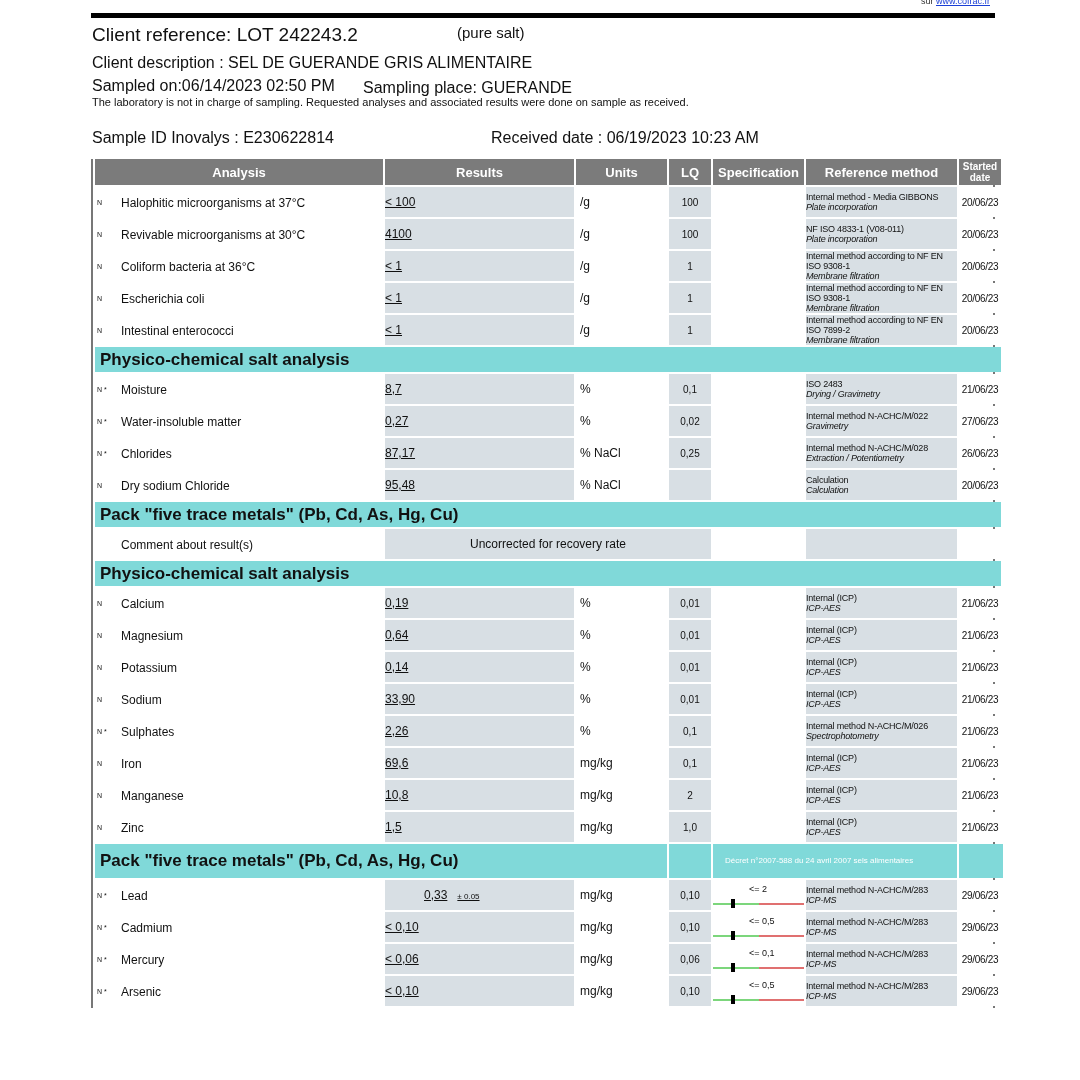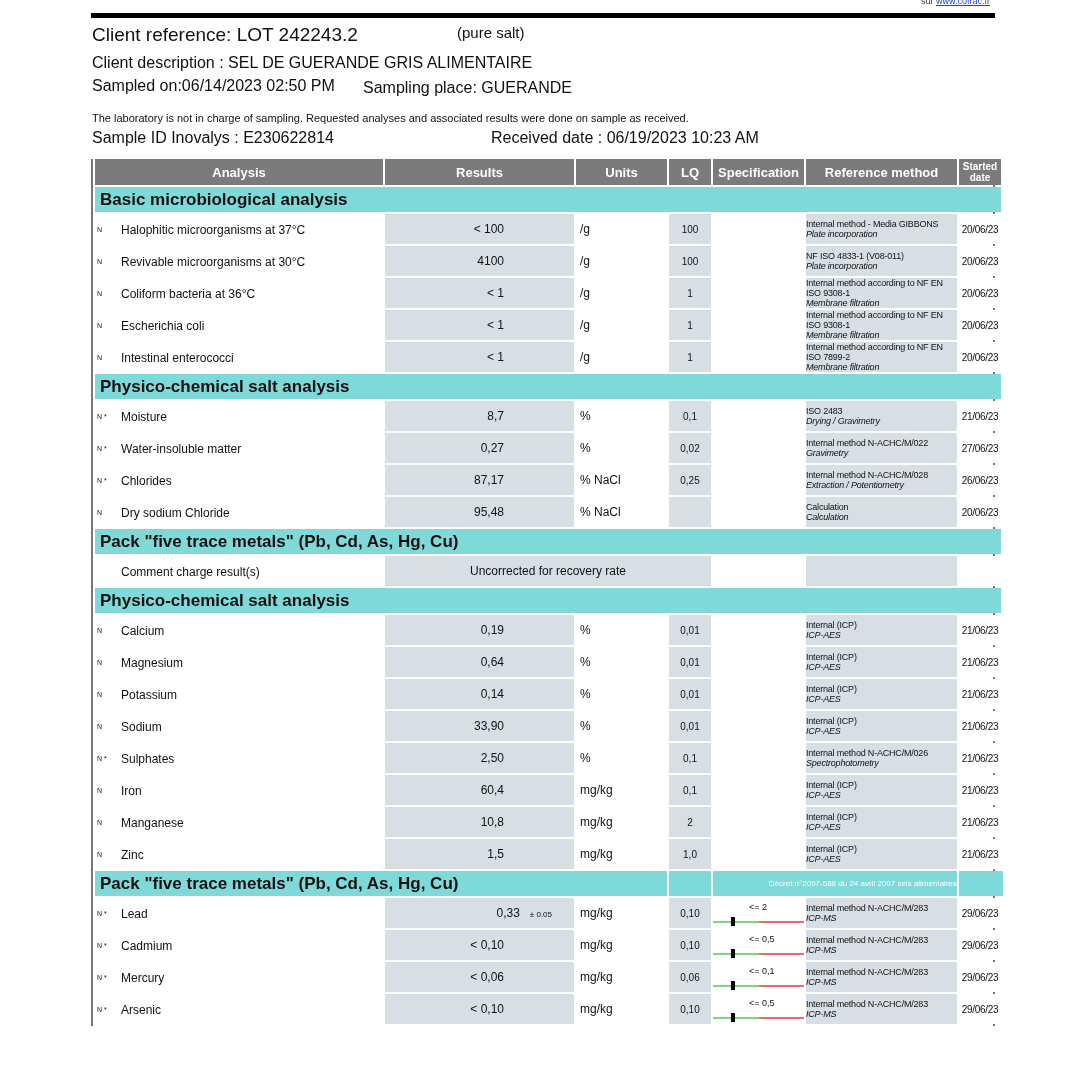--- a/index.html
+++ b/index.html
@@ -9,48 +9,48 @@
   .cofrac { position: absolute; top: -4px; right: 90px; font-size: 9px; color: #333; }
   .cofrac a { color: #1a3fd6; text-decoration: underline; }
   .topbar { position: absolute; left: 91px; top: 13px; width: 904px; height: 5px; background: #000; }
 
   .hdr { position: absolute; left: 92px; white-space: nowrap; }
   .h-ref { top: 24px; font-size: 19px; }
   .h-pure { position: absolute; left: 457px; top: 24px; font-size: 15px; }
   .h-desc { top: 54px; font-size: 16px; }
   .h-sampled { top: 77px; font-size: 16px; }
   .h-place { position: absolute; left: 363px; top: 79px; font-size: 16px; }
-  .h-note { top: 112px; font-size: 11px; }
+  .h-note { top: 96px; font-size: 11px; }
   .h-sid { top: 129px; font-size: 16px; }
   .h-recv { position: absolute; left: 491px; top: 129px; font-size: 16px; text-align: center; }
 
   .tbl-wrap { position: absolute; left: 91px; top: 159px; width: 904px; border-left: 2px solid #777; border-right: 2px solid #777; }
   table { border-collapse: separate; border-spacing: 2px 2px; width: 100%; table-layout: fixed; margin-top: -2px; }
   col.c-an { width: 288px; } col.c-res { width: 189px; } col.c-un { width: 91px; }
   col.c-lq { width: 42px; } col.c-sp { width: 91px; } col.c-rm { width: 151px; } col.c-dt { width: 42px; }
 
   th { background: #7b7b7b; color: #fff; font-weight: bold; font-size: 13px; height: 26px; text-align: center; vertical-align: middle; margin-left: 20px; }
   th.date-h { font-size: 10px; line-height: 11px; font-weight: bold; }
 
   td { font-size: 12px; vertical-align: middle; height: 30px; background: #fff; }
   td.grey { background: #d8dfe4; }
-  td.num { text-align: right; padding-right: 70px; }
+  td.num { padding-right: 70px; text-decoration: underline; }
   td.center { text-align: center; }
   td.unit { padding-left: 4px; }
   td.lq { text-align: center; font-size: 10px; }
   td.rm { text-align: left; font-size: 9px; line-height: 10px; letter-spacing: -0.2px; }
   td.rm i { font-style: italic; }
   td.dt { font-size: 10px; text-align: center; letter-spacing: -0.3px; }
   td.an { white-space: nowrap; }
   .flag { display: inline-block; width: 26px; font-size: 7px; padding-left: 2px; vertical-align: middle; }
   .an-label { font-size: 12px; vertical-align: middle; }
   .unc { font-size: 8px; margin-left: 10px; }
 
   tr.section td { background: #80d9d9; height: 25px; font-size: 17px; font-weight: bold; padding-left: 5px; color: #111; }
-  tr.section td.decree { color: #fff; font-size: 8px; font-weight: normal; text-align: right; line-height: 10px; padding: 0; }
+  tr.section td.decree { color: #fff; font-size: 8px; font-weight: normal; text-align: left; line-height: 10px; padding: 12px; }
 
   .spec { position: relative; height: 30px; }
   .spec-lbl { position: absolute; top: 4px; left: 36px; font-size: 9px; }
   .spec-bar { position: absolute; bottom: 5px; left: 0; right: 0; height: 2px; }
   .spec-ok { position: absolute; left: 0; width: 50%; height: 2px; background: #7cd67c; }
   .spec-bad { position: absolute; left: 50%; right: 0; height: 2px; background: #e07070; }
   .spec-mark { position: absolute; width: 4px; height: 9px; background: #000; bottom: -3px; }
 </style>
 </head>
 <body>
@@ -86,23 +86,20 @@
         <th>Analysis</th>
         <th>Results</th>
         <th>Units</th>
         <th>LQ</th>
         <th>Specification</th>
         <th>Reference method</th>
         <th class="date-h">Started date</th>
       </tr>
     </thead>
     <tbody id="tbody">
-    <tr class="section">
-          <td colspan="7">Basic microbiological analysis</td>
-        </tr>
         <tr>
           <td class="an"><span class="flag">N</span><span class="an-label">Halophitic microorganisms at 37°C</span></td>
           <td class="grey num"><span>&lt; 100</span></td>
           <td class="unit">/g</td>
           <td class="grey lq">100</td>
           <td></td>
           <td class="grey rm"><div>Internal method - Media GIBBONS</div><i>Plate incorporation</i></td>
           <td class="dt">20/06/23</td>
         </tr>
         <tr>
@@ -177,21 +174,21 @@
           <td class="unit">% NaCl</td>
           <td class="grey lq"></td>
           <td></td>
           <td class="grey rm"><div>Calculation</div><i>Calculation</i></td>
           <td class="dt">20/06/23</td>
         </tr>
         <tr class="section">
           <td colspan="7">Pack "five trace metals" (Pb, Cd, As, Hg, Cu)</td>
         </tr>
         <tr>
-          <td class="an"><span class="flag"></span><span class="an-label">Comment charge result(s)</span></td>
+          <td class="an"><span class="flag"></span><span class="an-label">Comment about result(s)</span></td>
           <td class="grey center" colspan="3">Uncorrected for recovery rate</td>
           <td></td>
           <td class="grey"></td>
           <td></td>
         </tr>
         <tr class="section">
           <td colspan="7">Physico-chemical salt analysis</td>
         </tr>
         <tr>
           <td class="an"><span class="flag">N</span><span class="an-label">Calcium</span></td>
@@ -224,30 +221,30 @@
           <td class="an"><span class="flag">N</span><span class="an-label">Sodium</span></td>
           <td class="grey num"><span>33,90</span></td>
           <td class="unit">%</td>
           <td class="grey lq">0,01</td>
           <td></td>
           <td class="grey rm"><div>Internal (ICP)</div><i>ICP-AES</i></td>
           <td class="dt">21/06/23</td>
         </tr>
         <tr>
           <td class="an"><span class="flag">N *</span><span class="an-label">Sulphates</span></td>
-          <td class="grey num"><span>2,50</span></td>
+          <td class="grey num"><span>2,26</span></td>
           <td class="unit">%</td>
           <td class="grey lq">0,1</td>
           <td></td>
           <td class="grey rm"><div>Internal method N-ACHC/M/026</div><i>Spectrophotometry</i></td>
           <td class="dt">21/06/23</td>
         </tr>
         <tr>
           <td class="an"><span class="flag">N</span><span class="an-label">Iron</span></td>
-          <td class="grey num"><span>60,4</span></td>
+          <td class="grey num"><span>69,6</span></td>
           <td class="unit">mg/kg</td>
           <td class="grey lq">0,1</td>
           <td></td>
           <td class="grey rm"><div>Internal (ICP)</div><i>ICP-AES</i></td>
           <td class="dt">21/06/23</td>
         </tr>
         <tr>
           <td class="an"><span class="flag">N</span><span class="an-label">Manganese</span></td>
           <td class="grey num"><span>10,8</span></td>
           <td class="unit">mg/kg</td>

